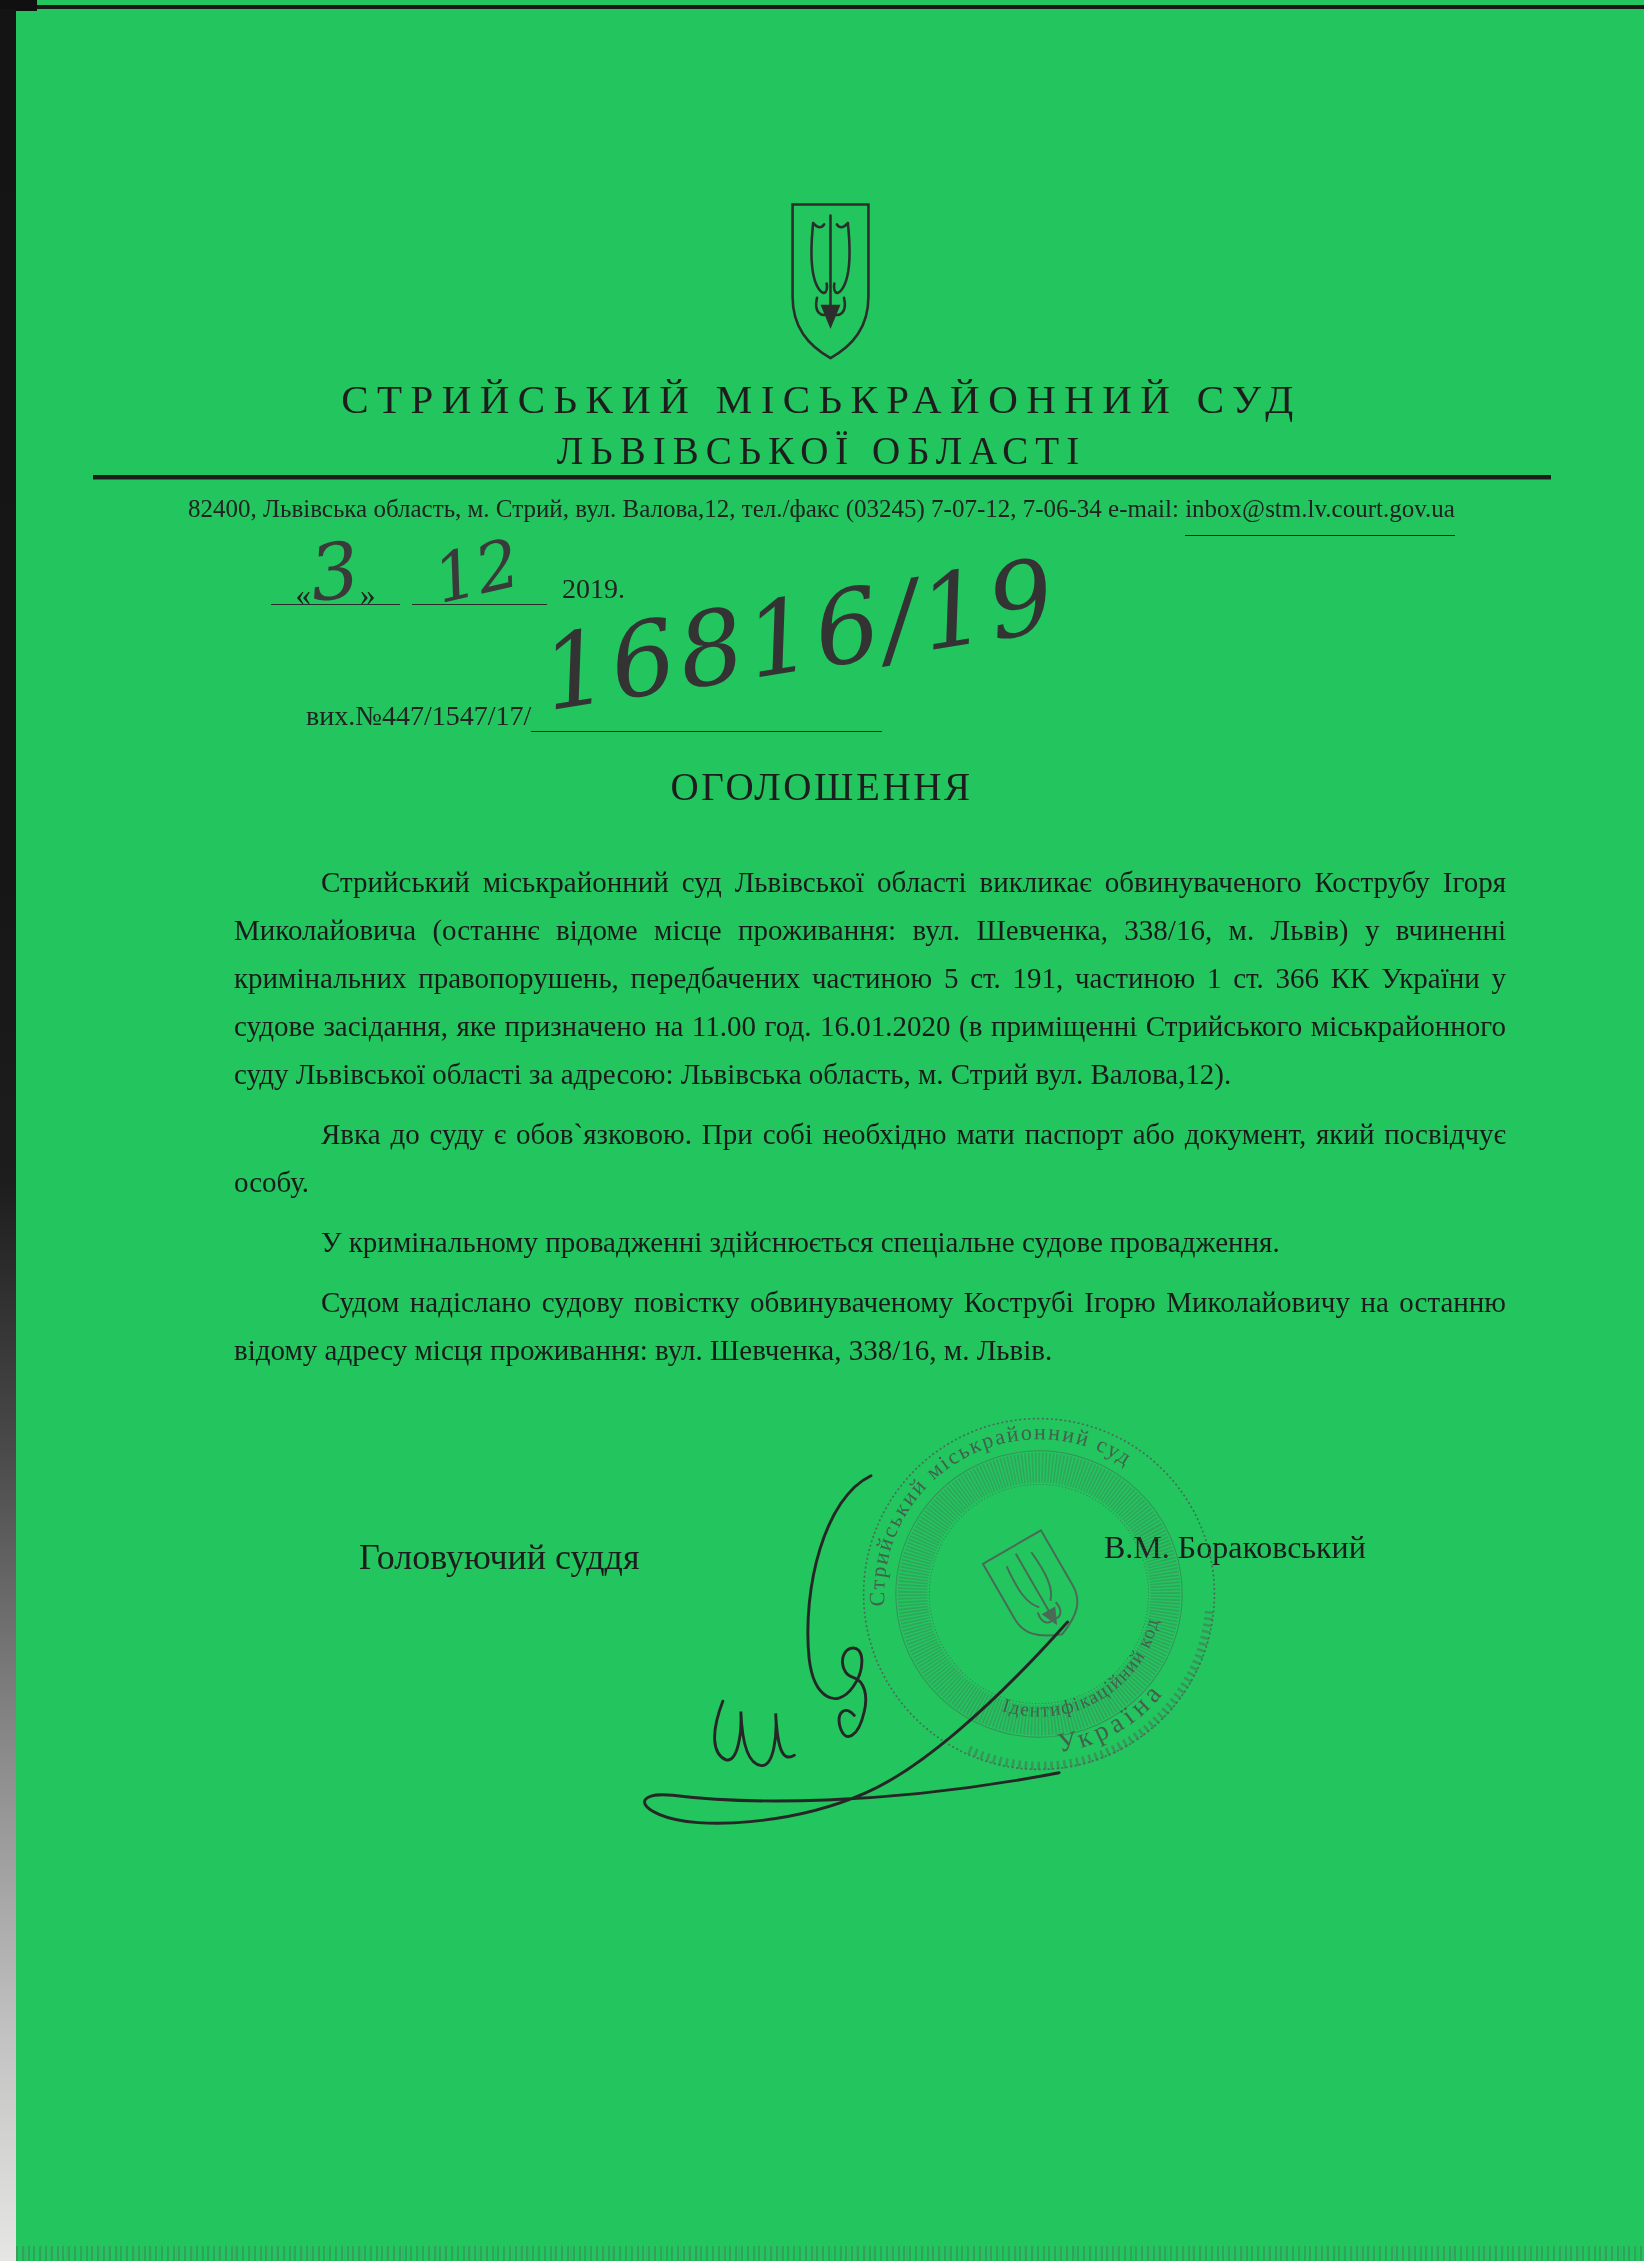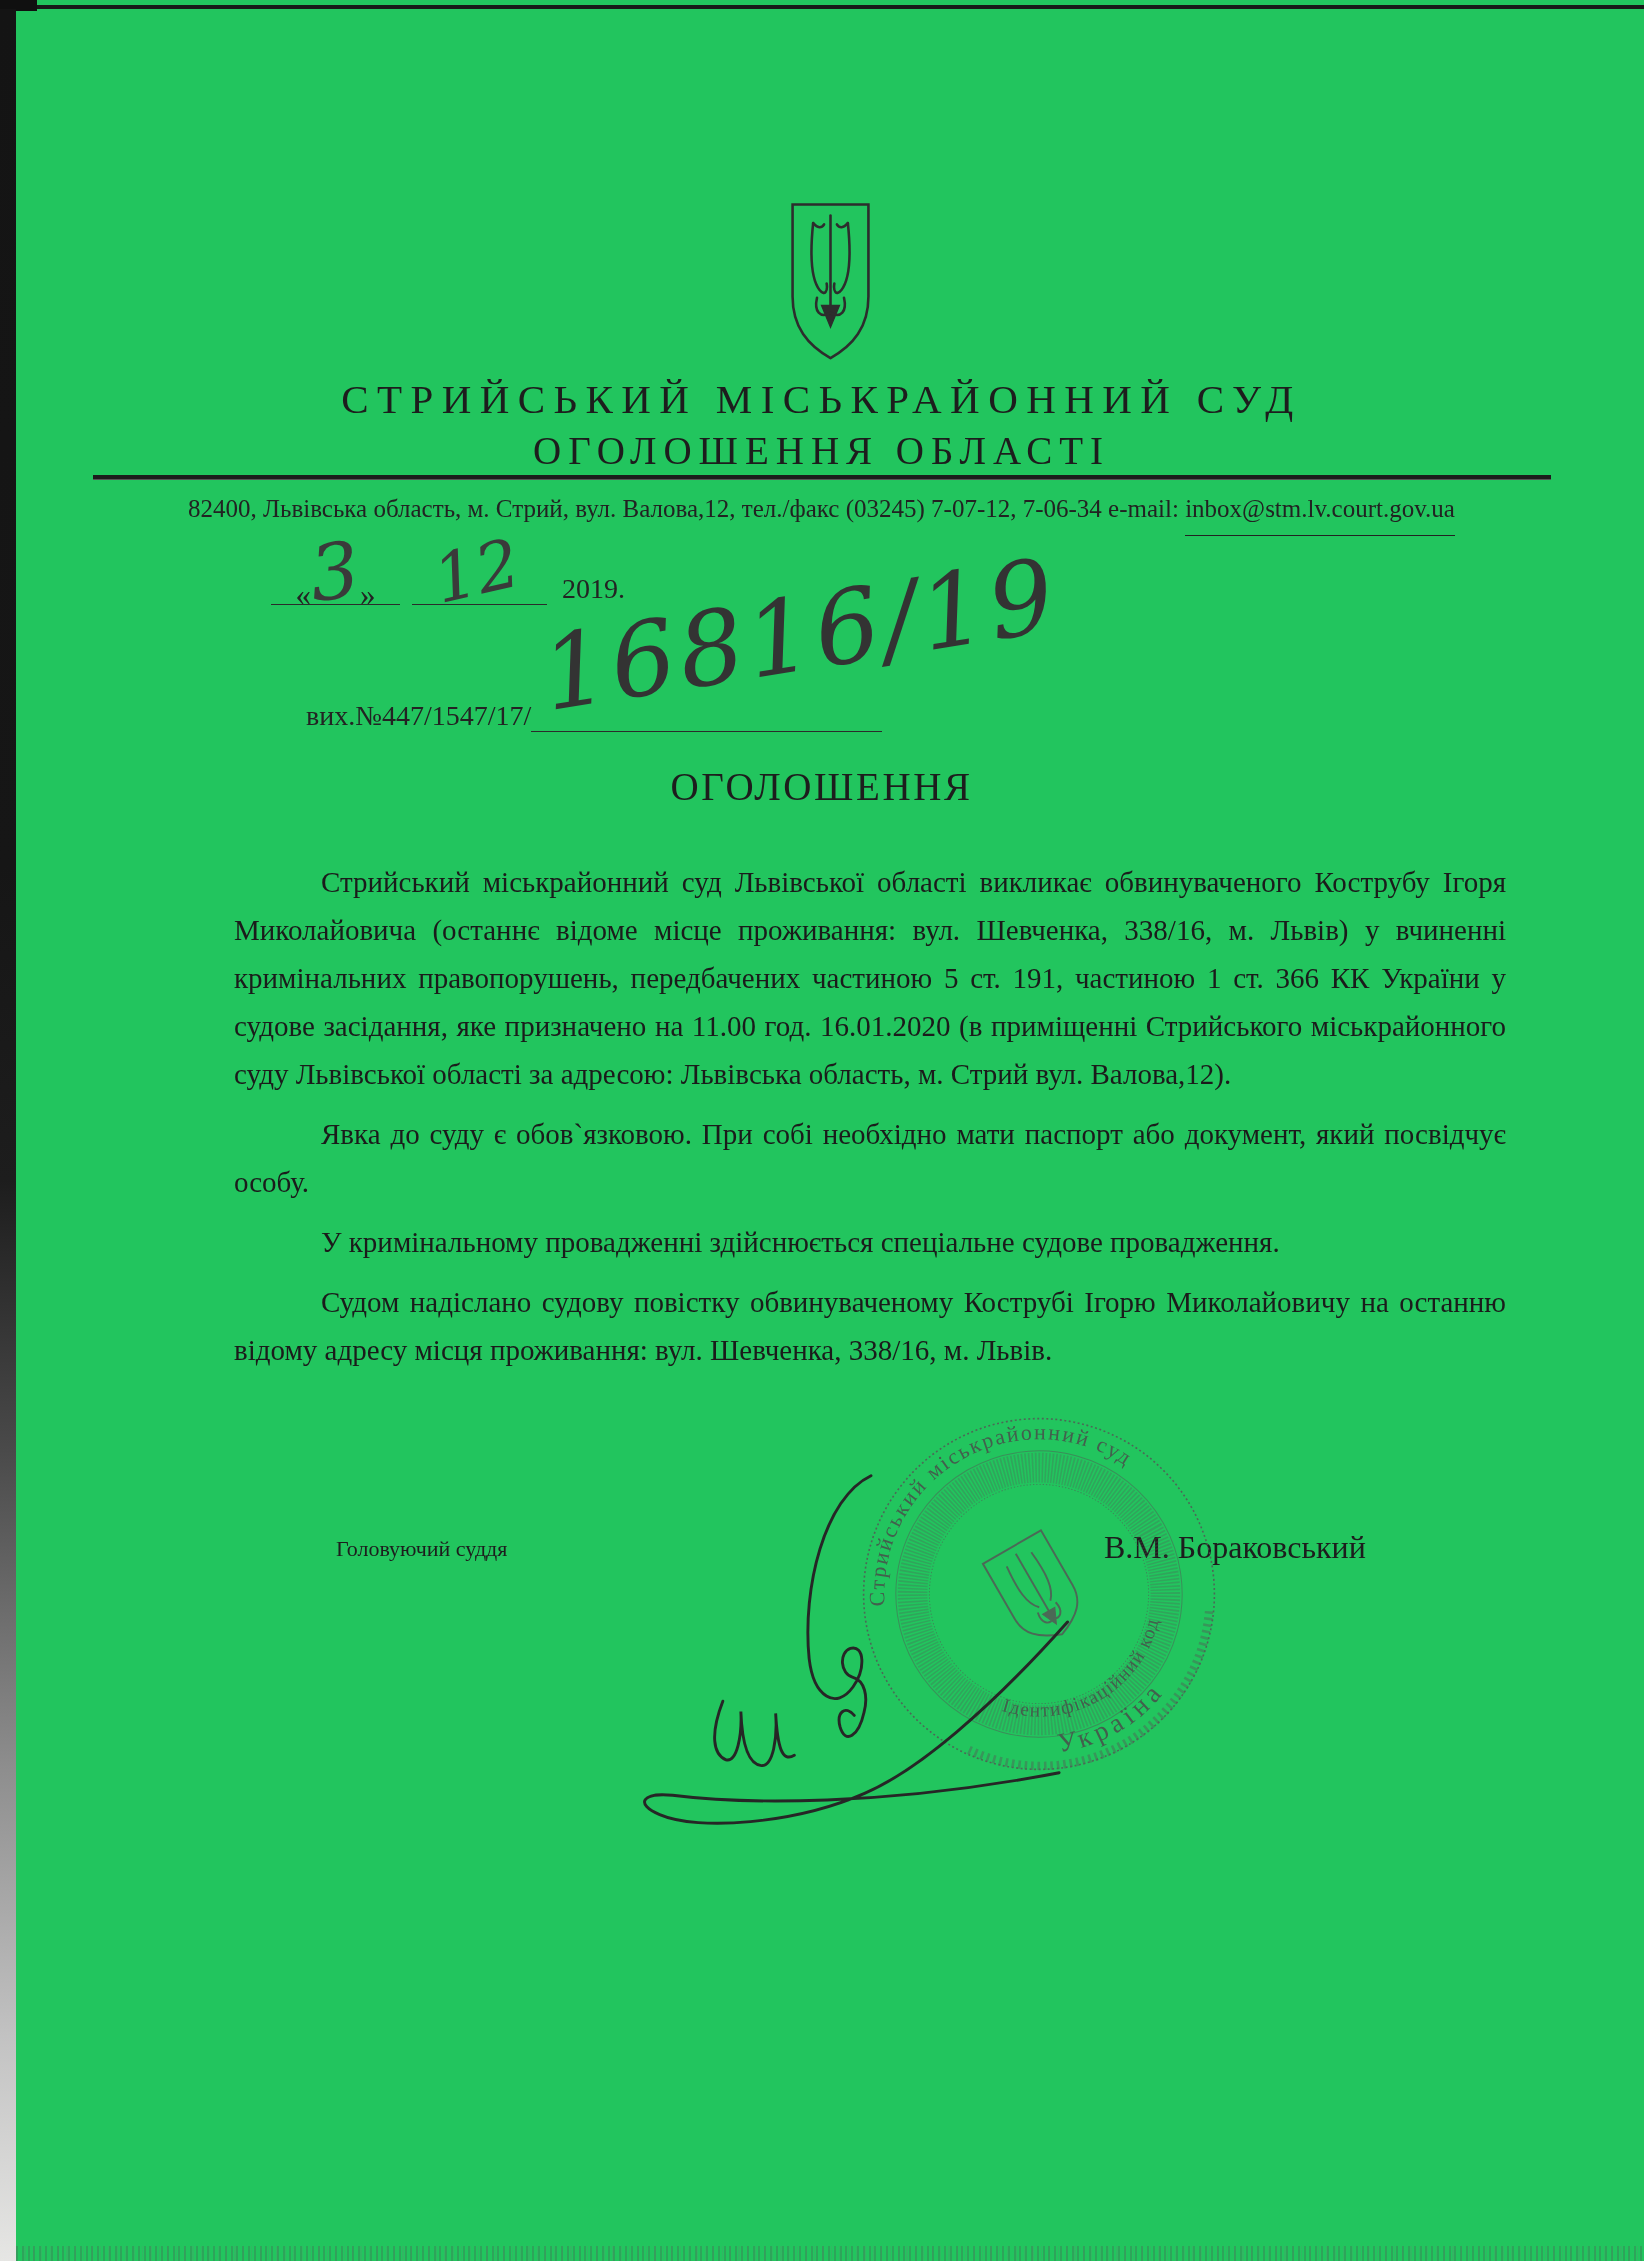--- a/index.html
+++ b/index.html
@@ -50,21 +50,21 @@
   .blank-ref{width:351px;height:36px;}
   .hand-refnum{position:absolute;left:540px;top:584px;font-size:102px;line-height:102px;
     transform:rotate(-9deg);letter-spacing:3.9px;color:#333;}
   
   .doc-title{position:absolute;left:48px;top:764px;width:1547px;text-align:center;
     font-size:39px;letter-spacing:2.6px;}
   .body-text{position:absolute;left:222px;top:846px;width:1296px;
     font-size:29px;line-height:48px;text-align:justify;color:#1b1b1b;}
   .body-text p{margin:12px;text-indent:87px;}
   
-  .sig-label{position:absolute;left:336px;top:1536px;font-size:22px;}
+  .sig-label{position:absolute;left:359px;top:1536px;font-size:36px;}
   .judge-name{position:absolute;left:1104px;top:1529px;font-size:32px;}
   .stamp{position:absolute;left:852px;top:1407px;width:374px;height:374px;opacity:.82;}
   .signature{position:absolute;left:613px;top:1419px;width:516px;height:451px;}
 </style>
 </head>
 <body>
 
 <div class="page">
 
   <div class="top-edge-line"></div>
@@ -79,21 +79,21 @@
     <path d="M93,36 C98,84 97,122 83,140 C75,150 70,142 72,130"></path>
     <path d="M66,198 L52,164 H80 Z" fill="#2d2d2d" stroke-width="2"></path>
     <path d="M45,152 C40,174 50,184 66,176"></path>
     <path d="M87,152 C92,174 82,184 66,176"></path>
     <path d="M39,36 C46,44 52,44 56,38"></path>
     <path d="M93,36 C86,44 80,44 76,38"></path>
   </svg>
 
   <div class="court-name">
     <div class="court-line1">СТРИЙСЬКИЙ МІСЬКРАЙОННИЙ СУД</div>
-    <div class="court-line2">ОГОЛОШЕННЯ ОБЛАСТІ</div>
+    <div class="court-line2">ЛЬВІВСЬКОЇ ОБЛАСТІ</div>
   </div>
 
   <div class="head-rule"></div>
 
   <div class="address-line">
     <span>82400, Львівська область, м. Стрий, вул. Валова,12, тел./факс (03245) 7-07-12, 7-06-34 e-mail: </span><span class="address-email">inbox@stm.lv.court.gov.ua</span>
   </div>
 
   <div class="date-line">
     <span class="blank blank-day"><span class="quote">«</span><span class="hand hand-day">3</span><span class="quote">»</span></span><span class="blank blank-month"><span class="hand hand-month">12</span></span><span>2019.</span>

